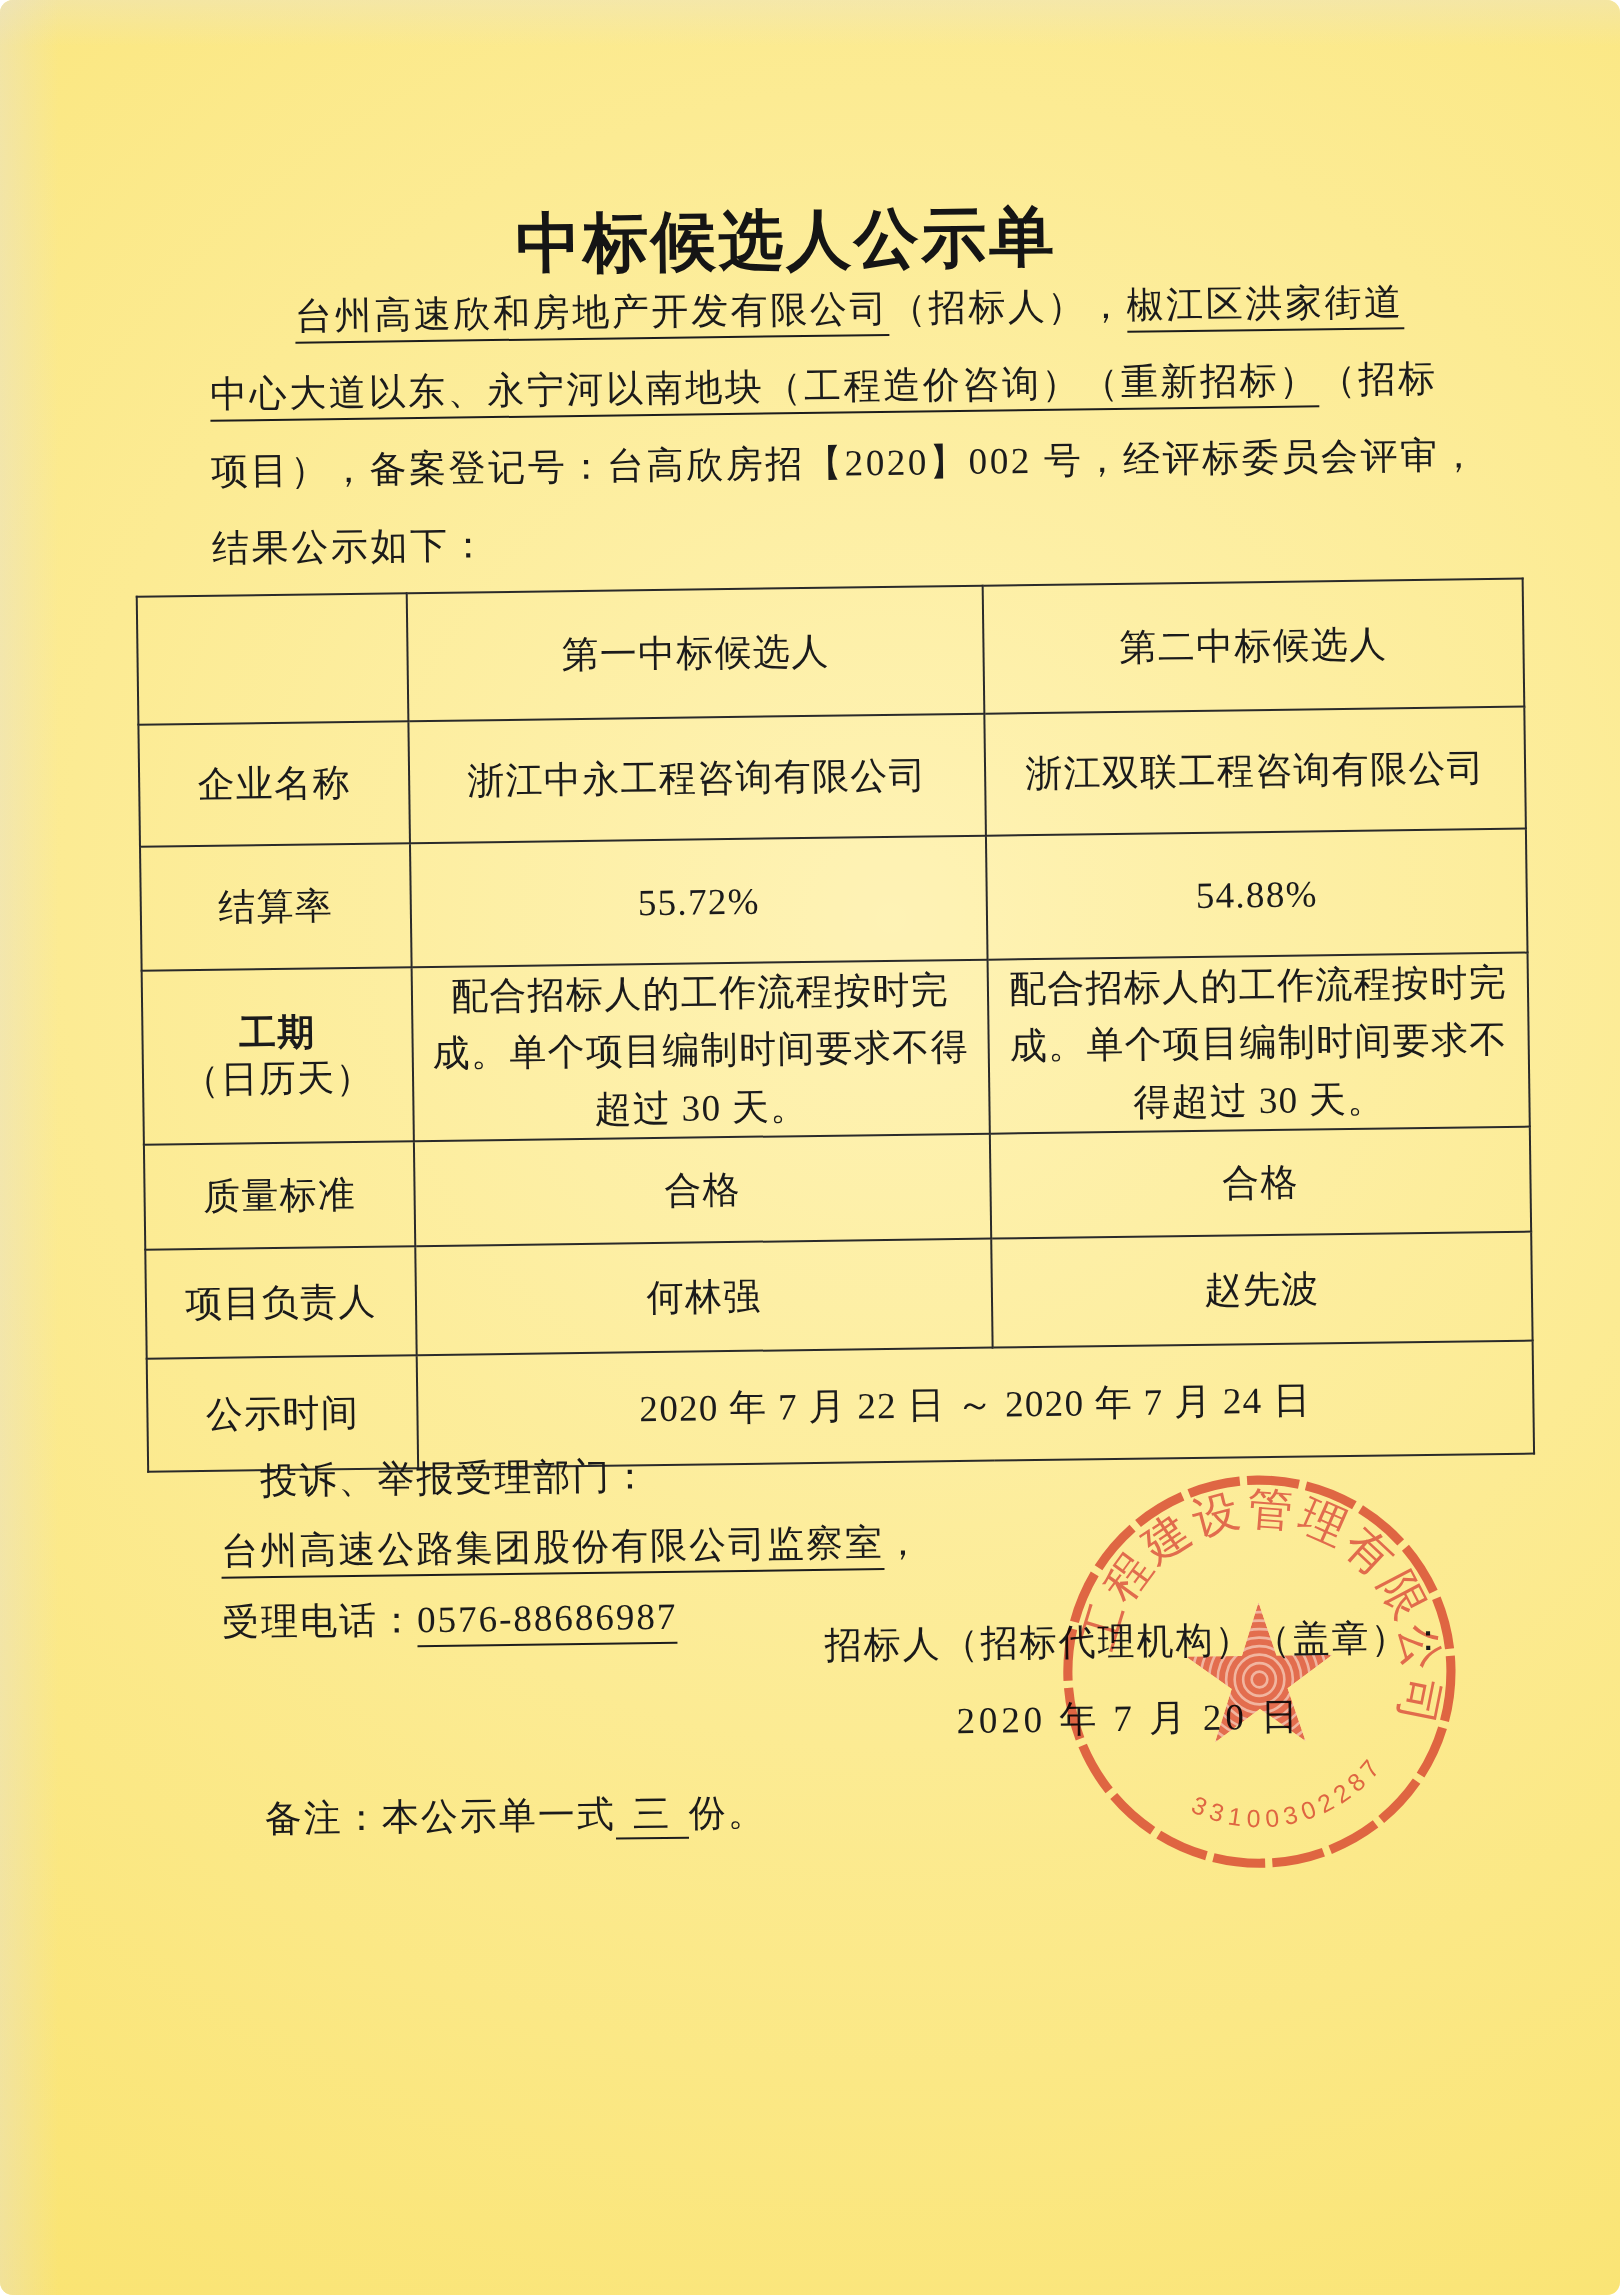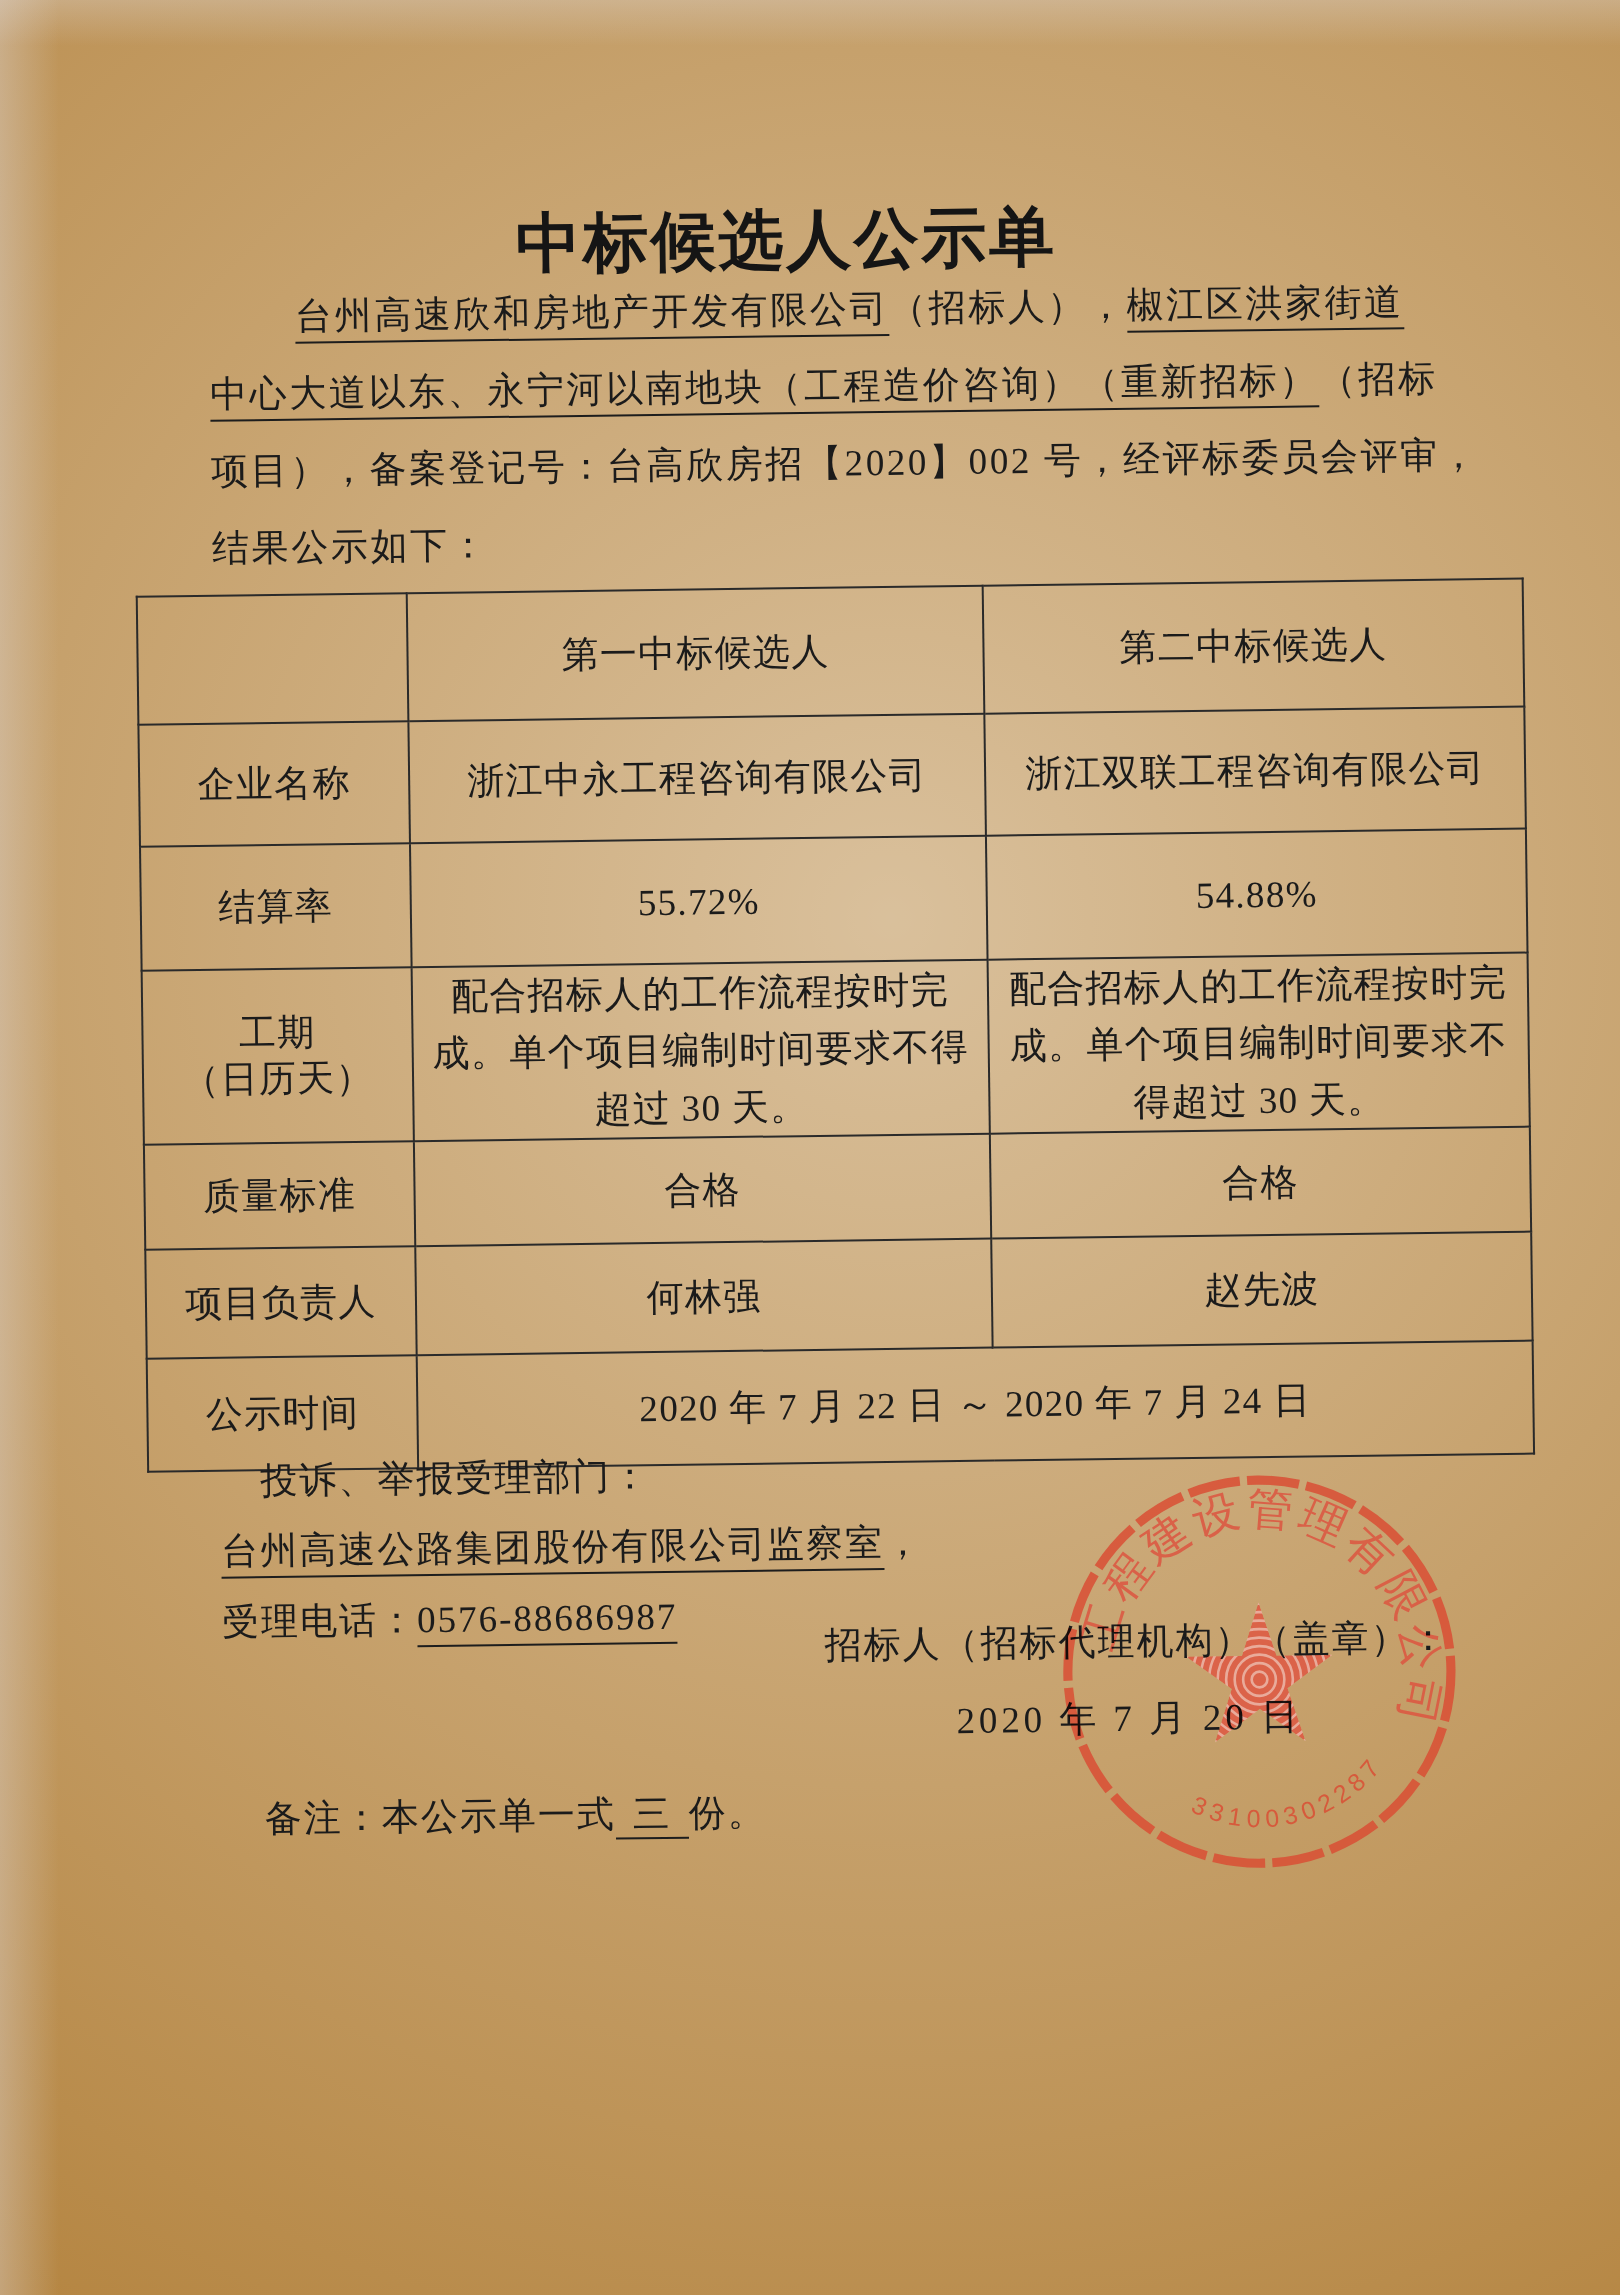--- a/index.html
+++ b/index.html
@@ -1,22 +1,23 @@
 <!DOCTYPE html>
 <html style="font-size:10.5px"><head>
 <meta charset="utf-8">
 <style>
   html,body{margin:0;padding:0;}
   .page{
     position:relative;
     width:1620px;height:2295px;
-    background:#a16207;
+    background:#fde047;
     overflow:hidden;
     font-family:"Liberation Serif","DejaVu Serif",serif;
     color:#1b1b1b;
+    border-radius:13px;
   }
   .page::before{
     content:"";position:absolute;inset:0;
     background:
       linear-gradient(90deg, rgba(225,222,228,.35) 0, rgba(255,255,255,0) 59px),
       linear-gradient(180deg, rgba(228,225,230,.30) 0, rgba(255,255,255,0) 46px),
       radial-gradient(circle at 55% 40%, rgba(255,255,255,.6), rgba(240,238,240,.25));
     pointer-events:none;
   }
   .sheet{
@@ -45,21 +46,21 @@
   .doc-table td{
     border:2.6px solid #2a2a2a;
     text-align:center;vertical-align:middle;
     font-size:37px;letter-spacing:1.3px;color:#1b1b1b;
     padding:0 11.8px;
   }
   .r1{height:128px;} .r2{height:122px;} .r3{height:124px;}
   .r4{height:158px;} .r5{height:105px;} .r6{height:109px;} .r7{height:113px;}
   .cell-duration{font-size:35px;line-height:1.55;letter-spacing:0.7px;padding:9.2px 17px;}
   .label2{display:block;line-height:1.25;}
-  .lab{line-height:1.25;}
+  .lab{line-height:1.25;font-weight:bold;}
   .fline{position:absolute;margin:0;font-size:37px;letter-spacing:2px;white-space:nowrap;}
   .f-complaint{left:256px;top:1449px;}
   .f-dept{left:216px;top:1519px;}
   .f-phone{left:216px;top:1590px;}
   .f-sign{left:818px;top:1621px;}
   .f-date{left:949px;top:1698px;letter-spacing:3.9px;}
   .f-note{left:256px;top:1787px;}
   .note-u{border-bottom:2.6px solid #1d1d1d;padding:0 17px 2.6px 17px;}
   .seal{
     position:absolute;left:1042px;top:1467px;width:421px;height:421px;

